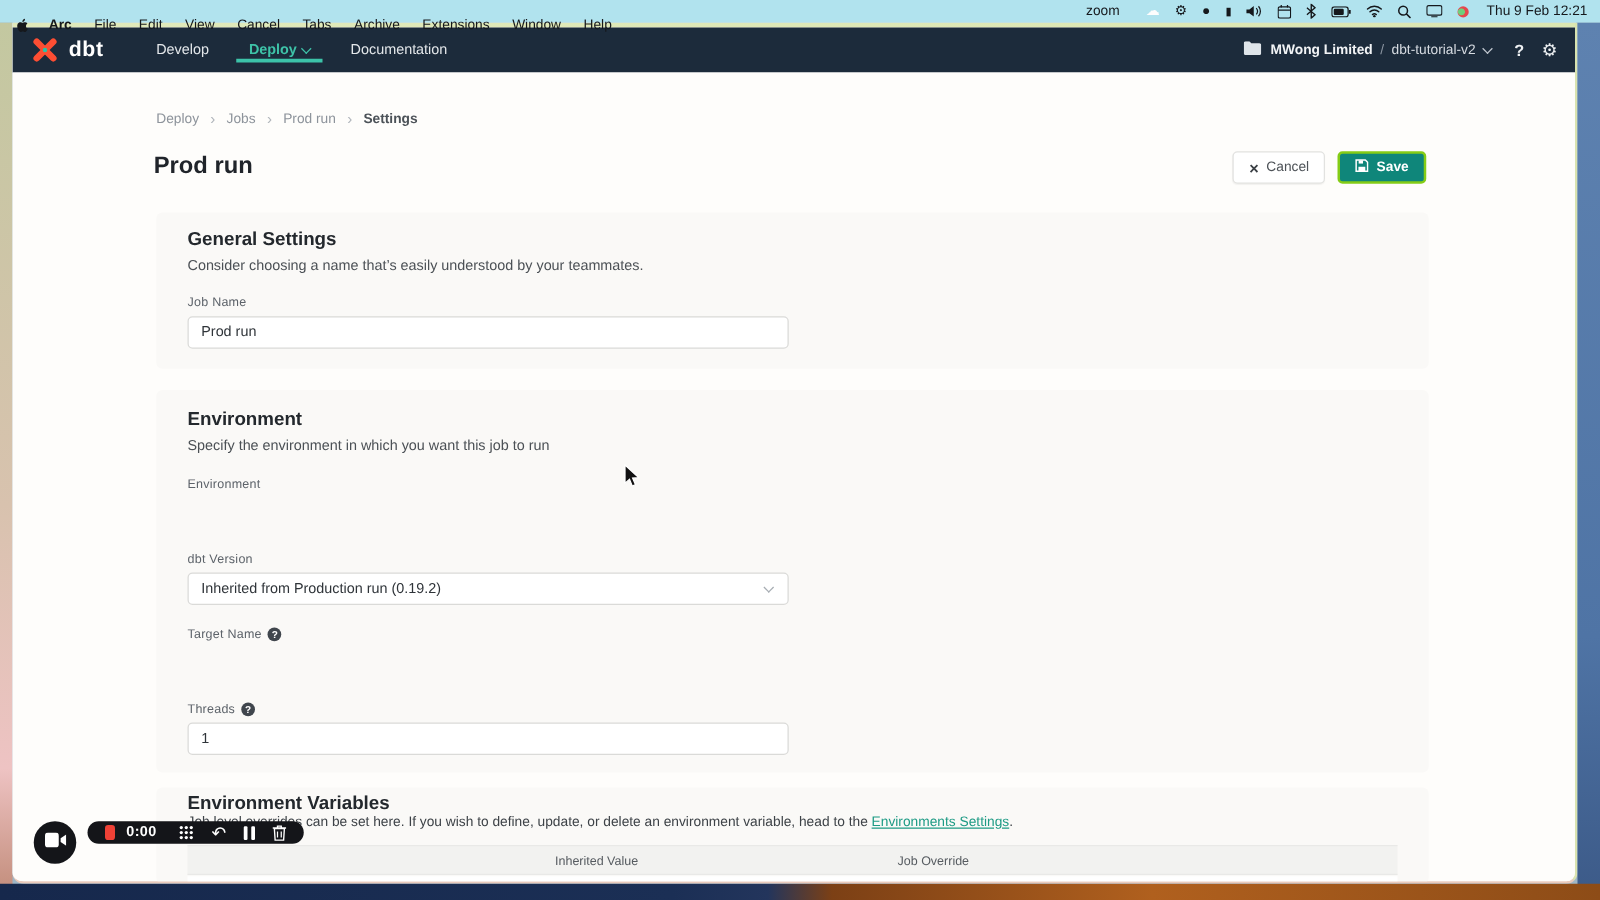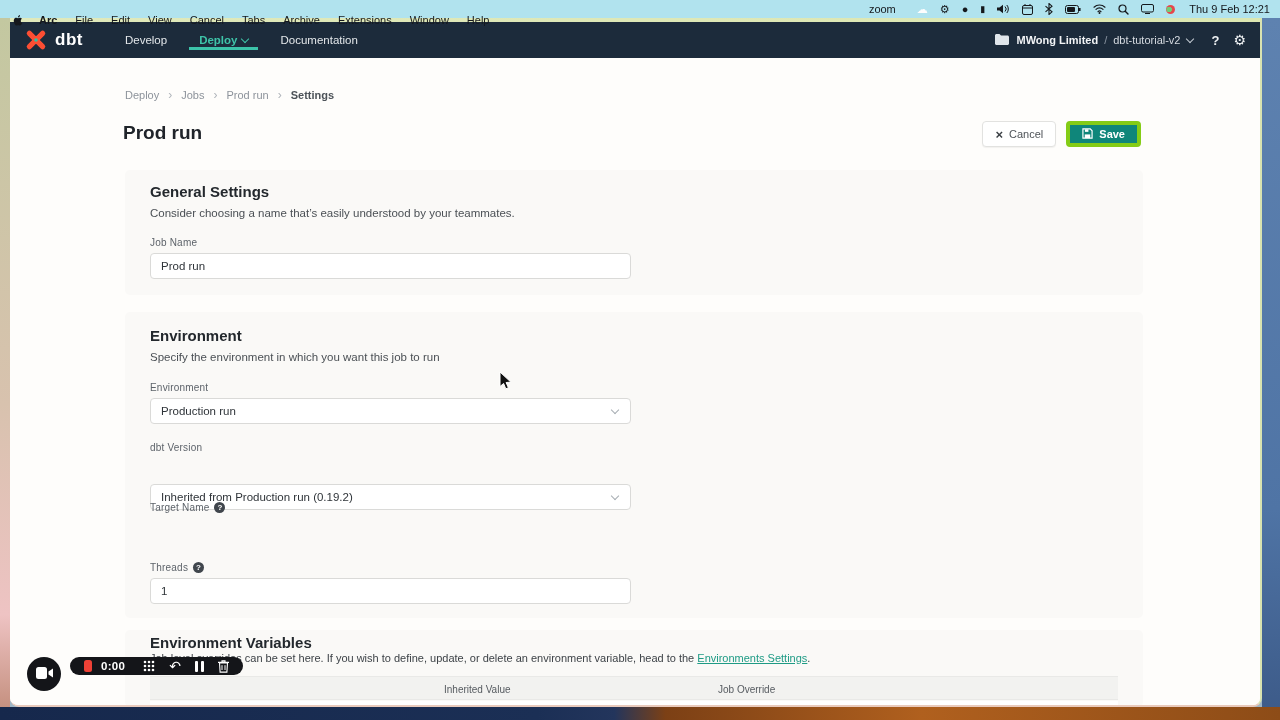--- a/index.html
+++ b/index.html
@@ -59,21 +59,21 @@
   .content { position:absolute; top:40px; left:0; right:0; bottom:0; background:#fefdfb; }
   .breadcrumb { position:absolute; left:115px; top:30px; display:flex; align-items:center; gap:9px;
                 font-size:11px; color:#8d939b; }
   .bc-sep { color:#b0b5bb; font-size:12px; }
   .bc-last { color:#4c5258; font-weight:700; }
   .page-title { position:absolute; left:113px; top:64px; font-size:19px; font-weight:700; color:#20242a; }
   .actions { position:absolute; top:63px; right:119px; display:flex; gap:10px; }
   .btn { height:26px; border-radius:4px; font-size:11px; display:flex; align-items:center; gap:6px; padding:0 12px; cursor:pointer; }
   .btn-cancel { background:#fff; border:1px solid #e2e2e0; color:#4e5358; box-shadow:0 1px 1px rgba(0,0,0,.05); }
   .btn-cancel .x { font-size:13px; font-weight:700; color:#3a3f44; line-height:1; }
-  .btn-save { background:#0f867a; border:4px solid #84cc16; color:#fff; font-weight:700; }
+  .btn-save { background:#0f867a; border:2px solid #84cc16; color:#fff; font-weight:700; }
 
   .card { position:absolute; left:115px; width:1018px; background:#faf9f7; border-radius:5px; }
   .card-1 { top:112px; height:125px; }
   .card-2 { top:254px; height:306px; }
   .card-3 { top:572px; height:77px; }
   .abs { position:absolute; left:25px; }
   .sec-title { font-size:15px; font-weight:700; color:#23282d; }
   .sec-sub { font-size:11.5px; color:#4b5055; }
   .field-label { font-size:10px; color:#5d636a; letter-spacing:.2px; display:flex; align-items:center; gap:5px; }
   .help-circle { width:11px; height:11px; border-radius:50%; background:#40464d; color:#fff; font-size:8px;
@@ -264,24 +264,20 @@
       <div class="abs sec-sub" style="top:37px;">Consider choosing a name that’s easily understood by your teammates.</div>
       <div class="abs field-label" style="top:67px;">Job Name</div>
       <input class="abs text-input" style="top: 83px;" value="Prod run">
     </div>
 
     <div class="card card-2">
       <div class="abs sec-title" style="top:15px;">Environment</div>
       <div class="abs sec-sub" style="top:39px;">Specify the environment in which you want this job to run</div>
 
       <div class="abs field-label" style="top:70px;">Environment</div>
-      <div class="abs select" style="top:86px;">
-        <span>Production run</span>
-        <span class="chev"></span>
-      </div>
 
       <div class="abs field-label" style="top:130px;">dbt Version</div>
       <div class="abs select" style="top:146px;">
         <span>Inherited from Production run (0.19.2)</span>
         <span class="chev"></span>
       </div>
 
       <div class="abs field-label" style="top:190px;">
         <span>Target Name</span>
         <span class="help-circle">?</span>

